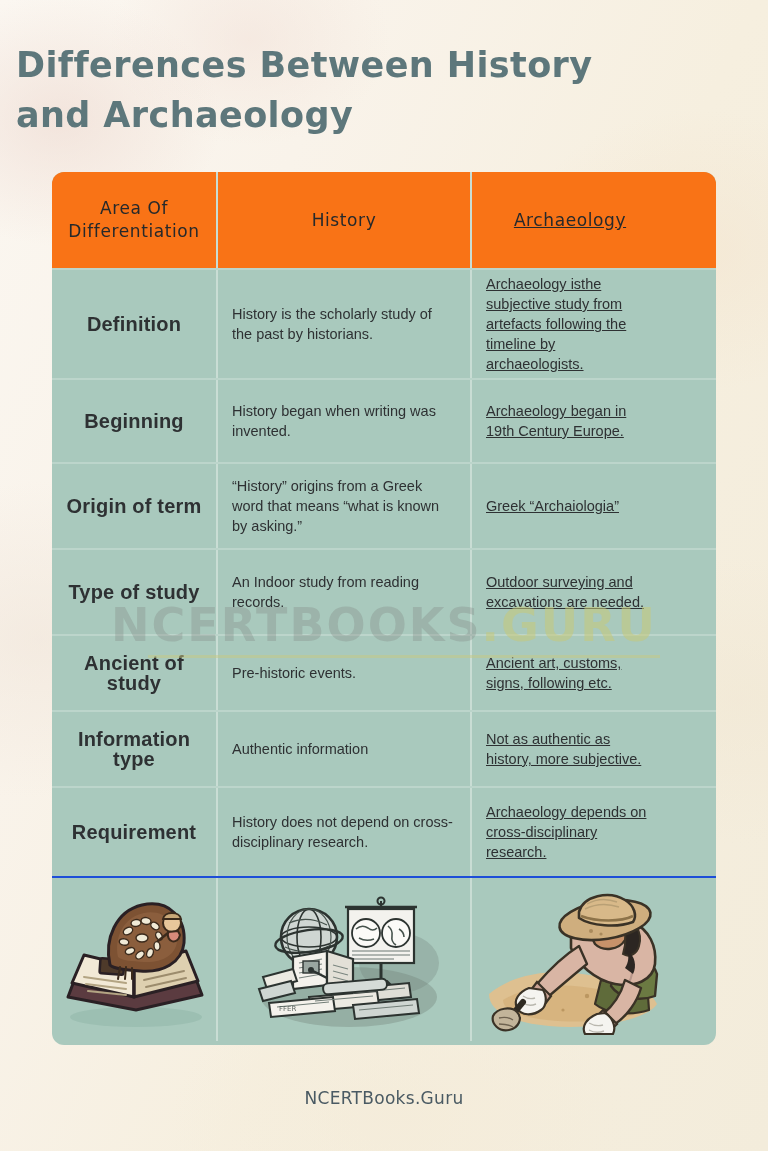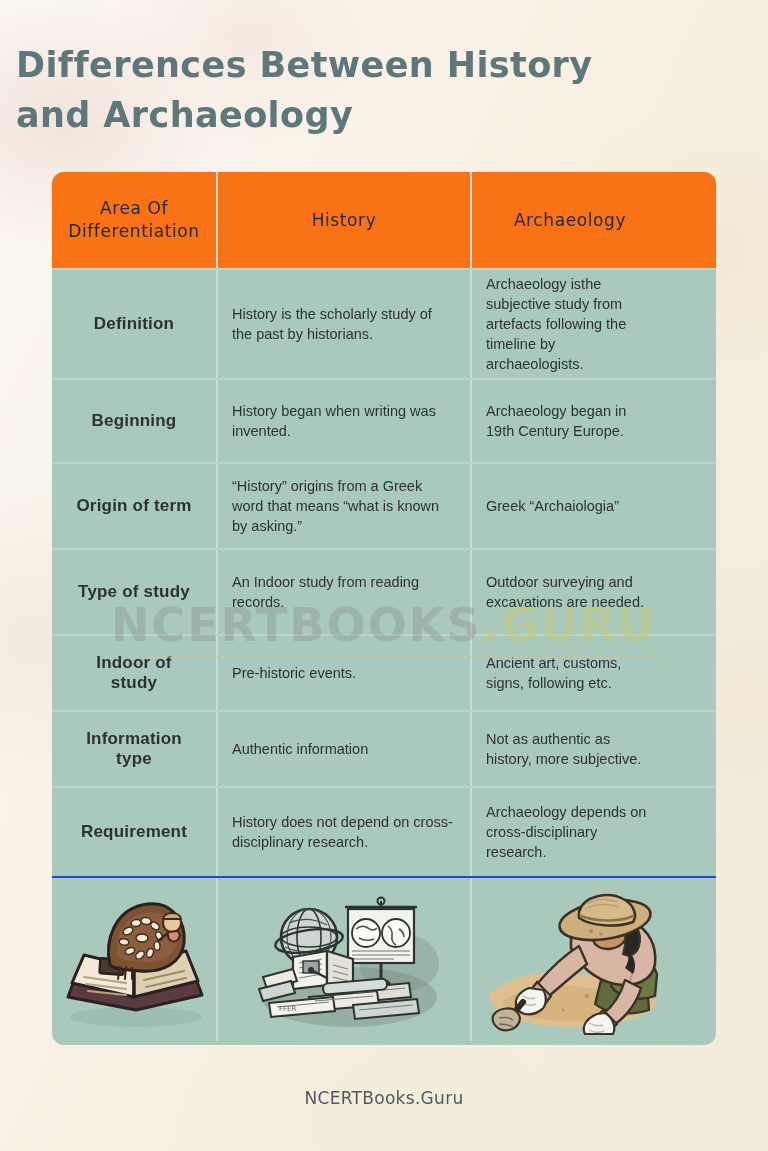--- a/index.html
+++ b/index.html
@@ -73,41 +73,41 @@
     text-align: center;
     color: #26292b;
     font-family: "DejaVu Sans", sans-serif;
     font-size: 17px;
     line-height: 23px;
     letter-spacing: 0.6px;
     padding: 0 8px;
   }
   .c1 { width: 164px; flex: none; }
   .c2 { width: 254px; flex: none; border-left: 2px solid #c9ddd4; }
-  .c3 { width: 198px; flex: none; border-left: 2px solid #c9ddd4; }
+  .c3 { width: 198px; flex: none; border-left: 2px solid #c9ddd4; text-decoration: underline; }
 
   .rows { position: relative; }
 
   .trow {
     display: flex;
     border-top: 2px solid #bcd5cb;
   }
   .trow .cell {
     padding: 10px 14px;
     color: #2e3133;
     font-size: 14.5px;
     line-height: 20px;
     display: flex;
     align-items: center;
   }
   .trow .cell.c1 {
     justify-content: center;
     text-align: center;
     font-weight: bold;
-    font-size: 17px;
+    font-size: 20px;
     letter-spacing: 0.2px;
   }
   .trow .cell.c2, .trow .cell.c3 { text-align: left; }
 
   .h-def  { height: 110px; }
   .h-beg  { height:  84px; }
   .h-ori  { height:  86px; }
   .h-typ  { height:  86px; }
   .h-sub  { height:  76px; }
   .h-inf  { height:  76px; }
@@ -212,21 +212,21 @@
 
       <div class="trow h-typ">
         <div class="cell c1">Type of study</div>
         <div class="cell c2">An Indoor study from reading records.</div>
         <div class="cell c3">Outdoor surveying and excavations are needed.</div>
       </div>
 
       <div class="trow h-sub">
         <div class="cell c1">
           <span>
-            <span>Indoor of</span><br>
+            <span>Ancient of</span><br>
             <span>study</span>
           </span>
         </div>
         <div class="cell c2">Pre-historic events.</div>
         <div class="cell c3">Ancient art, customs, signs, following etc.</div>
       </div>
 
       <div class="trow h-inf">
         <div class="cell c1">
           <span>

